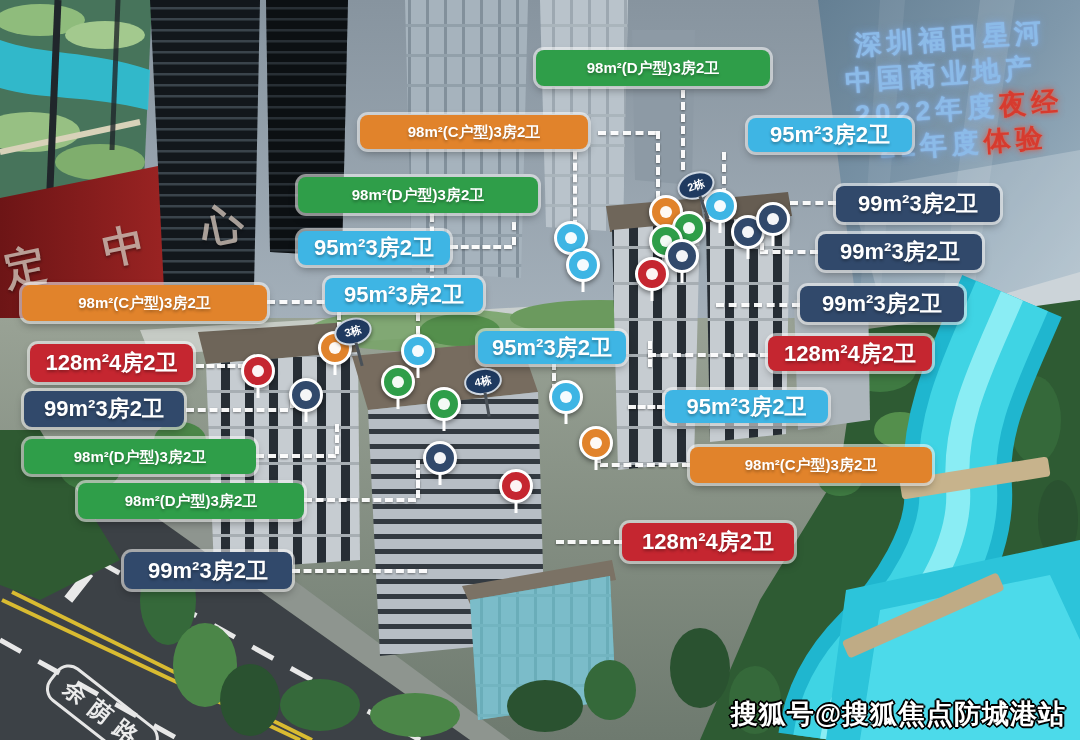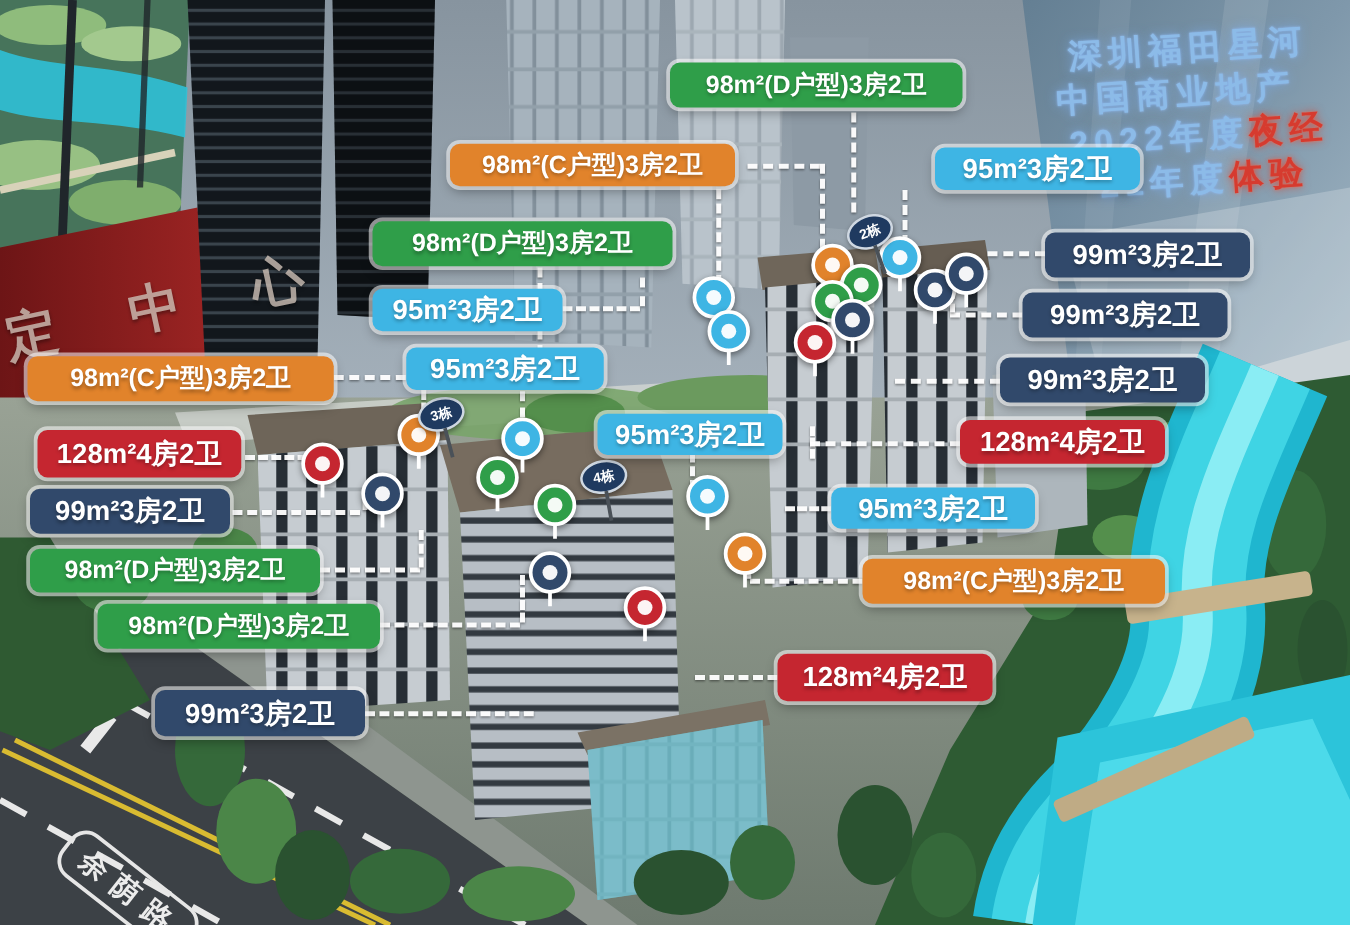--- a/index.html
+++ b/index.html
@@ -54,21 +54,21 @@
     border:2px solid #cfd8e2;border-radius:50%;color:#fff;font-size:11px;
     font-weight:bold;display:flex;align-items:center;justify-content:center;
     box-shadow:0 2px 4px rgba(0,0,0,.4);}
   .bsign::after{content:"";position:absolute;top:100%;left:50%;width:3px;height:24px;
     background:#4a5158;transform:translateX(-50%);}
 
   .plabel{position:absolute;text-align:center;font-weight:bold;color:#fff;
     font-size:22px;white-space:nowrap;border-radius:8px;
     box-shadow:0 0 0 3px rgba(255,255,255,.55),0 4px 9px rgba(0,0,0,.35);
     text-shadow:0 2px 3px rgba(0,0,0,.3);overflow:hidden;}
-  .plabel.wide{font-size:20px;}
+  .plabel.wide{font-size:15px;}
 </style>
 </head>
 <body>
 
 <div class="stage">
 
   <svg class="scene" viewBox="0 0 1080 740" aria-hidden="true">
     <defs>
       <linearGradient id="gBack" x1="0" y1="0" x2="0" y2="1">
         <stop offset="0" stop-color="#87949f"></stop>
@@ -280,13 +280,14 @@
       <div class="plabel" style="left: 30px; top: 344px; width: 163px; height: 38px; line-height: 38px; background: rgb(197, 38, 48);">128m²4房2卫</div>
       <div class="plabel" style="left: 24px; top: 391px; width: 160px; height: 36px; line-height: 36px; background: rgb(49, 73, 107);">99m²3房2卫</div>
       <div class="plabel" style="left: 665px; top: 390px; width: 163px; height: 33px; line-height: 33px; background: rgb(62, 181, 228);">95m²3房2卫</div>
       <div class="plabel wide" style="left: 24px; top: 439px; width: 232px; height: 35px; line-height: 35px; background: rgb(47, 158, 73);">98m²(D户型)3房2卫</div>
       <div class="plabel wide" style="left: 690px; top: 447px; width: 242px; height: 36px; line-height: 36px; background: rgb(225, 131, 43);">98m²(C户型)3房2卫</div>
       <div class="plabel wide" style="left: 78px; top: 483px; width: 226px; height: 36px; line-height: 36px; background: rgb(47, 158, 73);">98m²(D户型)3房2卫</div>
       <div class="plabel" style="left: 622px; top: 523px; width: 172px; height: 38px; line-height: 38px; background: rgb(197, 38, 48);">128m²4房2卫</div>
       <div class="plabel" style="left: 124px; top: 552px; width: 168px; height: 37px; line-height: 37px; background: rgb(49, 73, 107);">99m²3房2卫</div>
     </div>
 
+  <div class="watermark">搜狐号@搜狐焦点防城港站</div>
 </div>
 
 </body></html>

